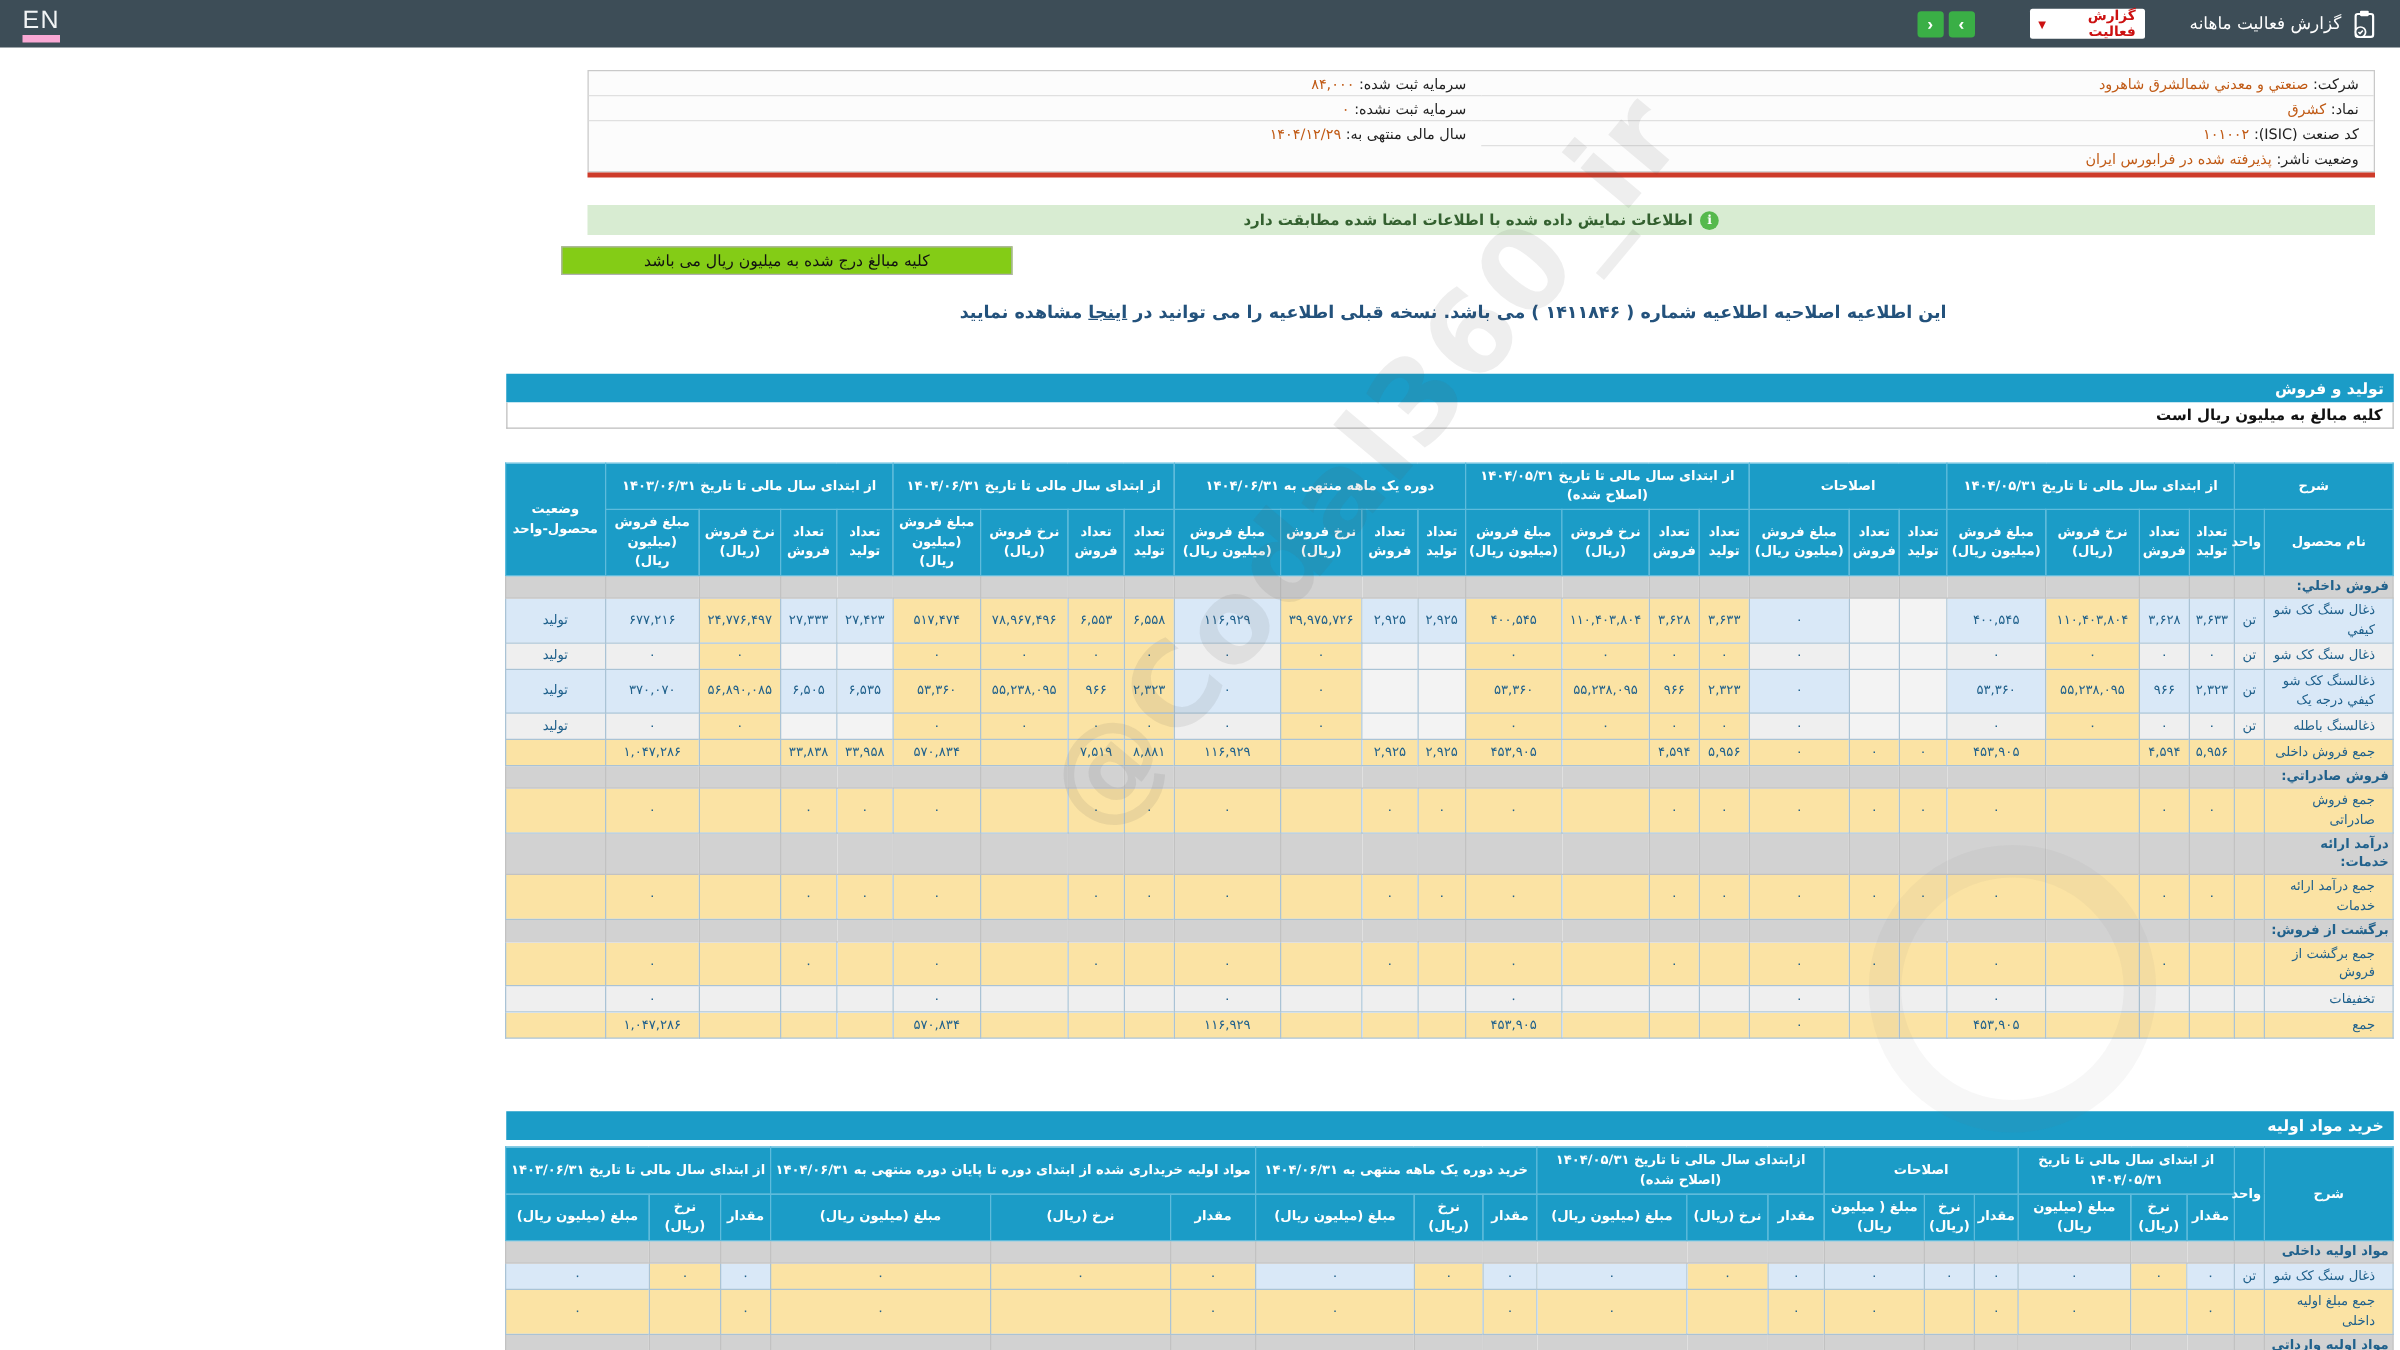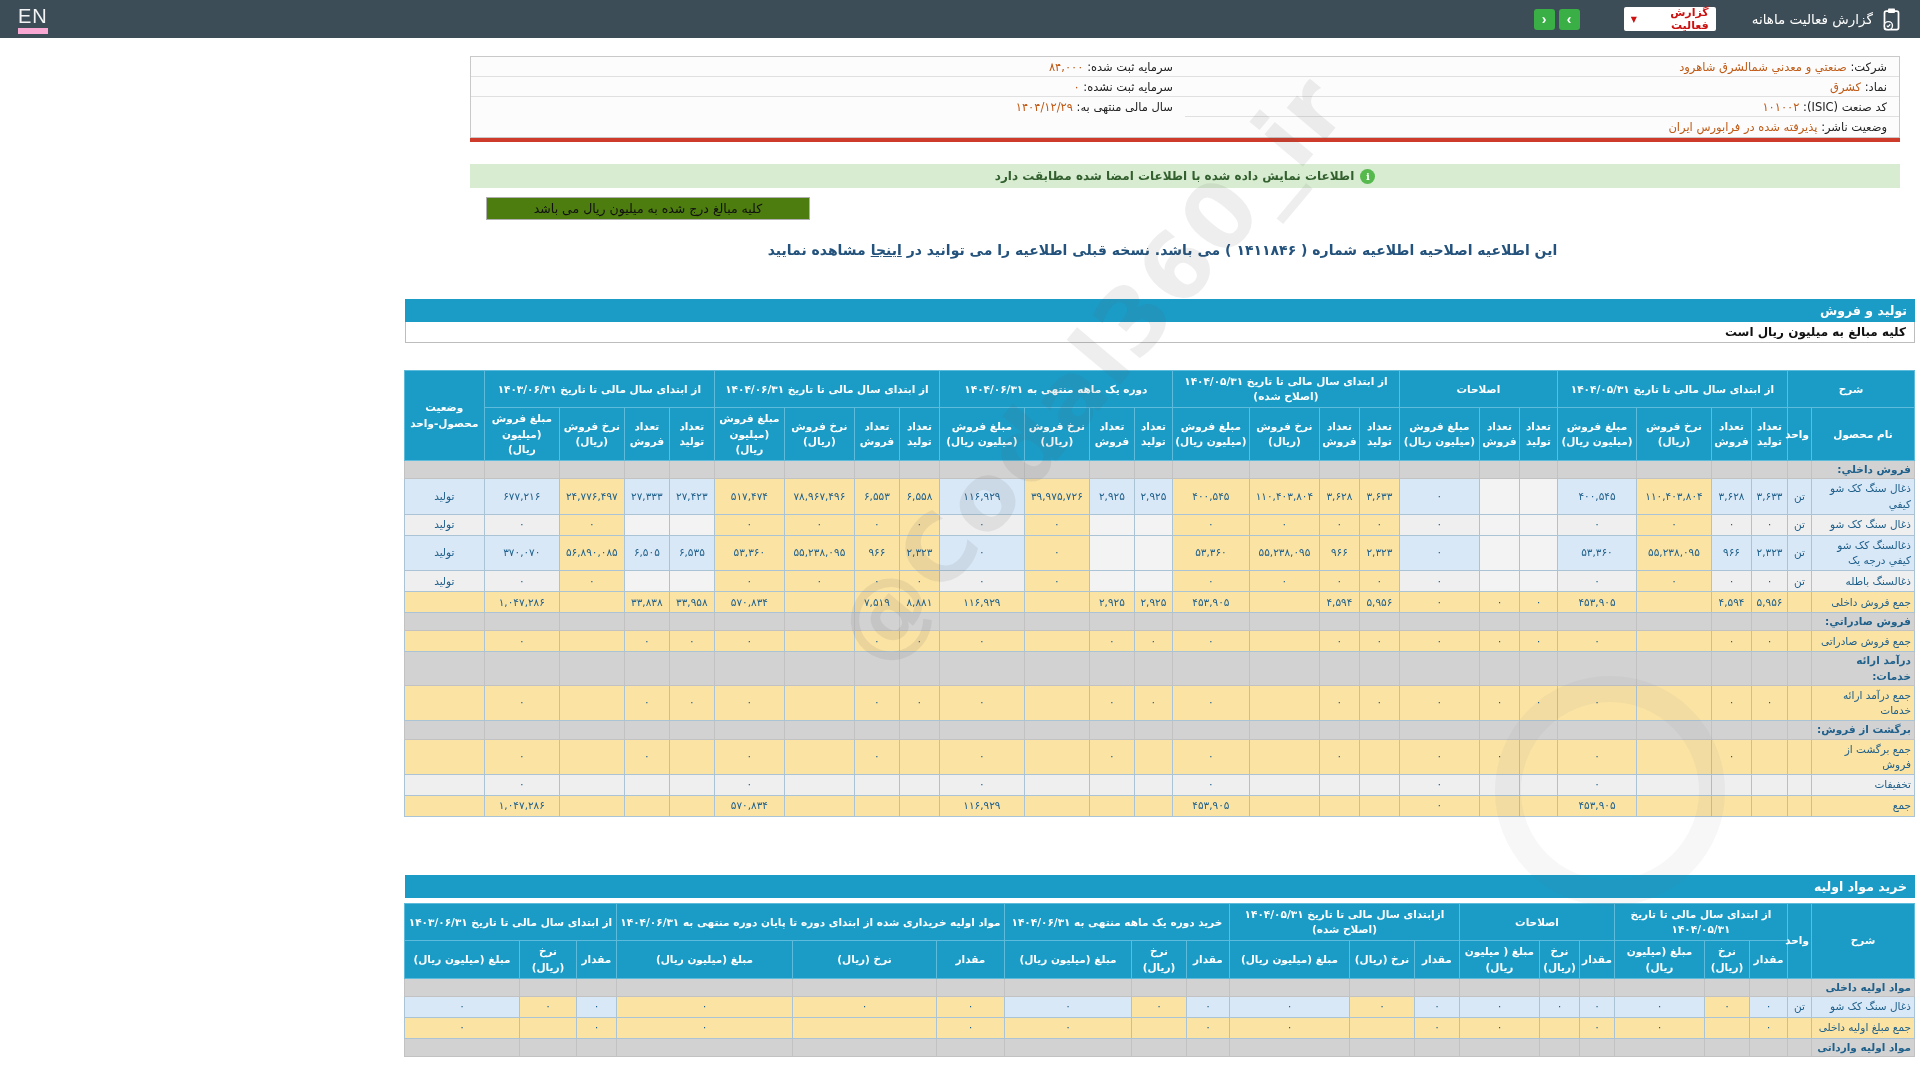--- a/index.html
+++ b/index.html
@@ -27,40 +27,40 @@
   .crow { padding:3px 12px 2px 6px; border-bottom:1px solid #e0e0e0; min-height:20px; color:#222; }
   .crow.last { border-bottom:none; }
   .clab { color:#222; }
   .cval { color:#c05a15; }
   .redline { width:1430px; margin:0 20px 0 0; height:4px; background:#ce3b2a; }
   .greenbar { width:1430px; margin:22px 20px 0 0; height:24px; background:#d8ecd2; color:#33602f;
     font-size:12px; font-weight:bold; display:flex; align-items:center; justify-content:center; gap:6px; }
   .info-ic { width:15px; height:15px; border-radius:50%; background:#56b94d; color:#fff;
     font-size:10px; font-weight:bold; text-align:center; line-height:15px;
     font-family:"DejaVu Serif", serif; flex:0 0 15px; }
-  .million { width:324px; margin:9px 1110px 0 0; border:1px solid #b0b0b0; background:#4d7c0f;
+  .million { width:361px; margin:9px 1110px 0 0; border:1px solid #b0b0b0; background:#84cc16;
     text-align:center; font-size:12.5px; color:#111; padding:3px 6px; }
   .notice1 { margin:22px 5px 0 35px; text-align:center; color:#23527c; font-weight:bold; font-size:14px; }
   .notice1 a { color:#23527c; text-decoration:underline; cursor:pointer; }
   .notice2 { margin:15px 5px 0 35px; text-align:center; color:#23527c; font-weight:bold; font-size:13px;
     word-break:break-all; }
   .bar { width:1510px; margin:41px 5px 0 0; height:23px; background:#1b9cc7; color:#fff;
     font-weight:bold; font-size:12.5px; line-height:23px; padding-right:8px; }
   .bar.second { margin-top:58px; }
   .tnote { width:1510px; margin:0 5px 0 0; border:1px solid #bdbdbd; border-top:none; background:#fff;
     font-weight:bold; font-size:12px; color:#111; padding:3px 8px 3px 0; }
   
   table.t { width:1510px; margin:27px 5px 0 0; border-collapse:collapse; table-layout:fixed;
     font-size:10.5px; }
   table.t.t2 { margin-top:5px; }
   .t th { background:#1b9cc7; color:#fff; border:1px solid #5ebbdc; font-weight:bold;
     font-size:10.5px; padding:3px 2px; text-align:center; vertical-align:middle; line-height:1.45; }
   .t td { border:1px solid #aac3d5; text-align:center; color:#20618c; padding:2px 3px;
     height:21px; line-height:1.45; overflow:hidden; }
-  .t td.name { text-align:right; padding-right:3px; }
+  .t td.name { text-align:right; padding-right:14px; }
   .cb2 { background:#d9e8f7; }      
   .cg  { background:#efefef; }      
   .cy  { background:#fbe3a4; }      
   .cbl { background:#f3f3f3; }      
   tr.rs td { background:#d2d2d2; border-color:#c2c2c2; height:17px; padding:1px 3px; }
   tr.rs td.sec-label { font-weight:bold; text-align:right; color:#20618c;margin-top:16px; }
   
   .wm { position:absolute; left:440px; top:560px; transform:rotate(-50deg);
     transform-origin:left top; font-size:92px; font-weight:bold; color:rgba(90,90,90,0.10);
     letter-spacing:3px; pointer-events:none; z-index:20; direction:ltr; }

